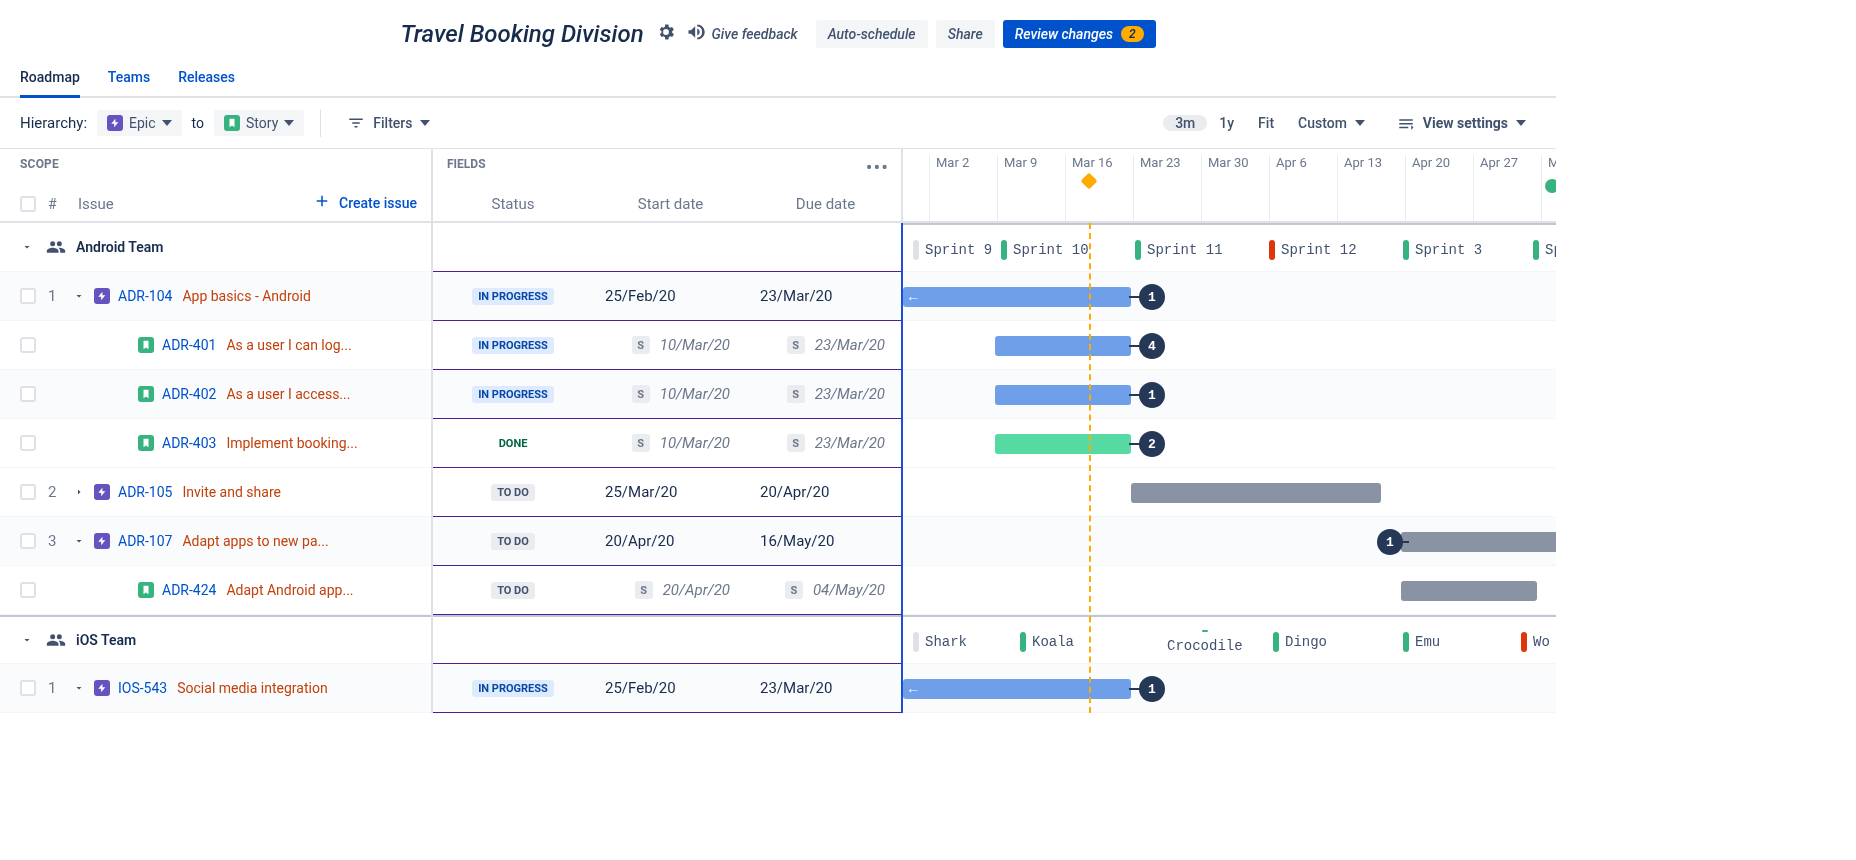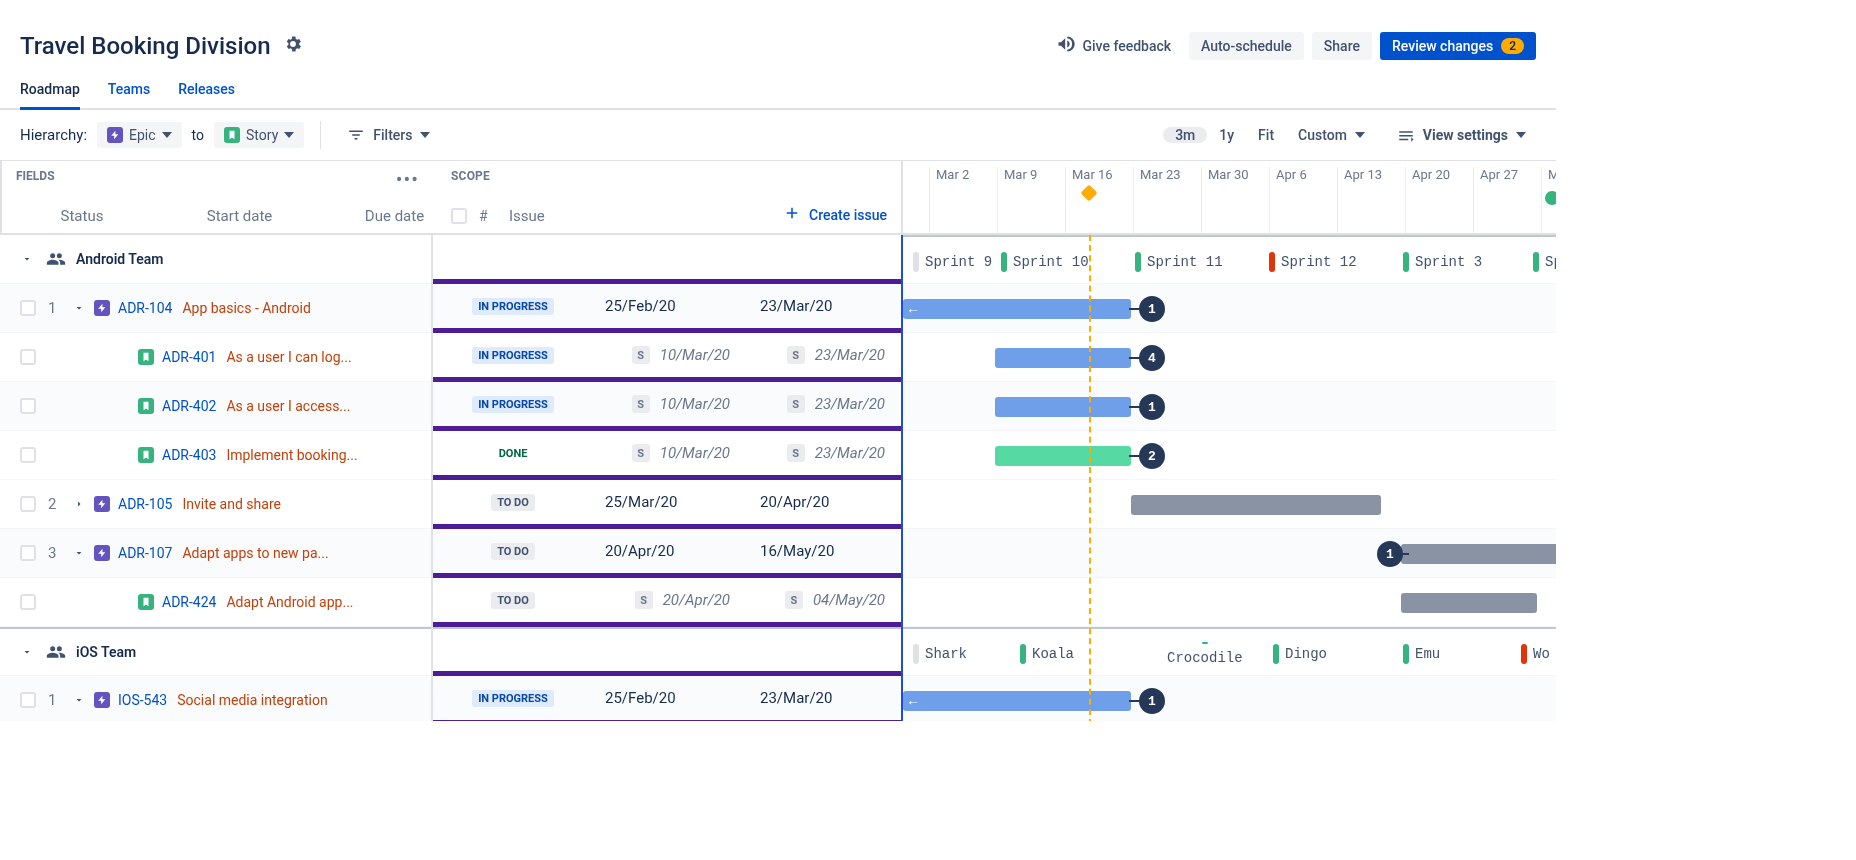--- a/index.html
+++ b/index.html
@@ -16,22 +16,23 @@
     width:1556px;
     height:721px;
     position:relative;
     overflow:hidden;
   }
 
   
   .header {
     display:flex;
     align-items:center;
-    justify-content:space-between;
-    padding:28px 20px 6px 20px;
+    justify-content:center;
+    padding:16px 20px 6px 20px;
+    font-style:italic;
   }
   .header-left {
     display:flex;
     align-items:center;
     gap:12px;
   }
   .page-title {
     font-size:24px;
     font-weight:500;
     color:#172B4D;
@@ -305,21 +306,21 @@
     width:20px;height:20px;margin-right:10px;
     display:inline-flex;align-items:center;justify-content:center;
   }
   .team-icon svg { width:20px;height:20px;fill:#42526E;}
 
   
   .frow {
     height:49px;
     display:grid;grid-template-columns:160px 155px 155px;
     align-items:center;
-    border-bottom:5px solid #4c1d95;
+    border-bottom:1px solid #4c1d95;
   }
   .frow.zebra { background:#FAFBFC;}
   .frow.team-row { height:49px; border-top:2px solid #C1C7D0;}
   .frow.team-row:first-child{border-top:none;}
   .status-cell { text-align:center;}
   .lozenge {
     display:inline-block;padding:2px 6px;border-radius:3px;font-size:11px;font-weight:700;
   }
   .lz-inprogress { background:#DEEBFF; color:#0747A6;}
   .lz-done { color:#006644;}
@@ -450,42 +451,42 @@
             <path d="M3 17h12v2H3zm0-5h18v2H3zm0-5h18v2H3zM19 15l3 3-3 3v-6z"></path>
           </svg>
         <span>View settings</span>
         <span class="caret-down"></span>
       </div>
     </div>
   </div>
 
   <div class="grid">
 
+    <div class="col-header scope-header">
+      <div class="lbl">SCOPE</div>
+      <div class="row-ctrl">
+        <span class="checkbox"></span>
+        <span class="num-col">#</span>
+        <span class="issue-col">Issue</span>
+      </div>
+      <div class="create-issue">
+        <span class="plus-icon"><svg viewBox="0 0 24 24">
+              <path d="M11 5h2v6h6v2h-6v6h-2v-6H5v-2h6z"></path>
+            </svg></span>
+        <span>Create issue</span>
+      </div>
+    </div>
+
     <div class="col-header fields-header">
       <div class="lbl">FIELDS</div>
       <div class="dots">•••</div>
       <div class="cols">
         <div>Status</div>
         <div>Start date</div>
         <div>Due date</div>
-      </div>
-    </div>
-
-    <div class="col-header scope-header">
-      <div class="lbl">SCOPE</div>
-      <div class="row-ctrl">
-        <span class="checkbox"></span>
-        <span class="num-col">#</span>
-        <span class="issue-col">Issue</span>
-      </div>
-      <div class="create-issue">
-        <span class="plus-icon"><svg viewBox="0 0 24 24">
-              <path d="M11 5h2v6h6v2h-6v6h-2v-6H5v-2h6z"></path>
-            </svg></span>
-        <span>Create issue</span>
       </div>
     </div>
 
     <div class="col-header timeline-header">
       <div class="timeline-ticks" id="timeline-ticks">
           <div class="tick">Mar 2</div>
           <div class="tick">Mar 9</div>
           <div class="tick">Mar 16</div>
           <div class="tick">Mar 23</div>
           <div class="tick">Mar 30</div>

